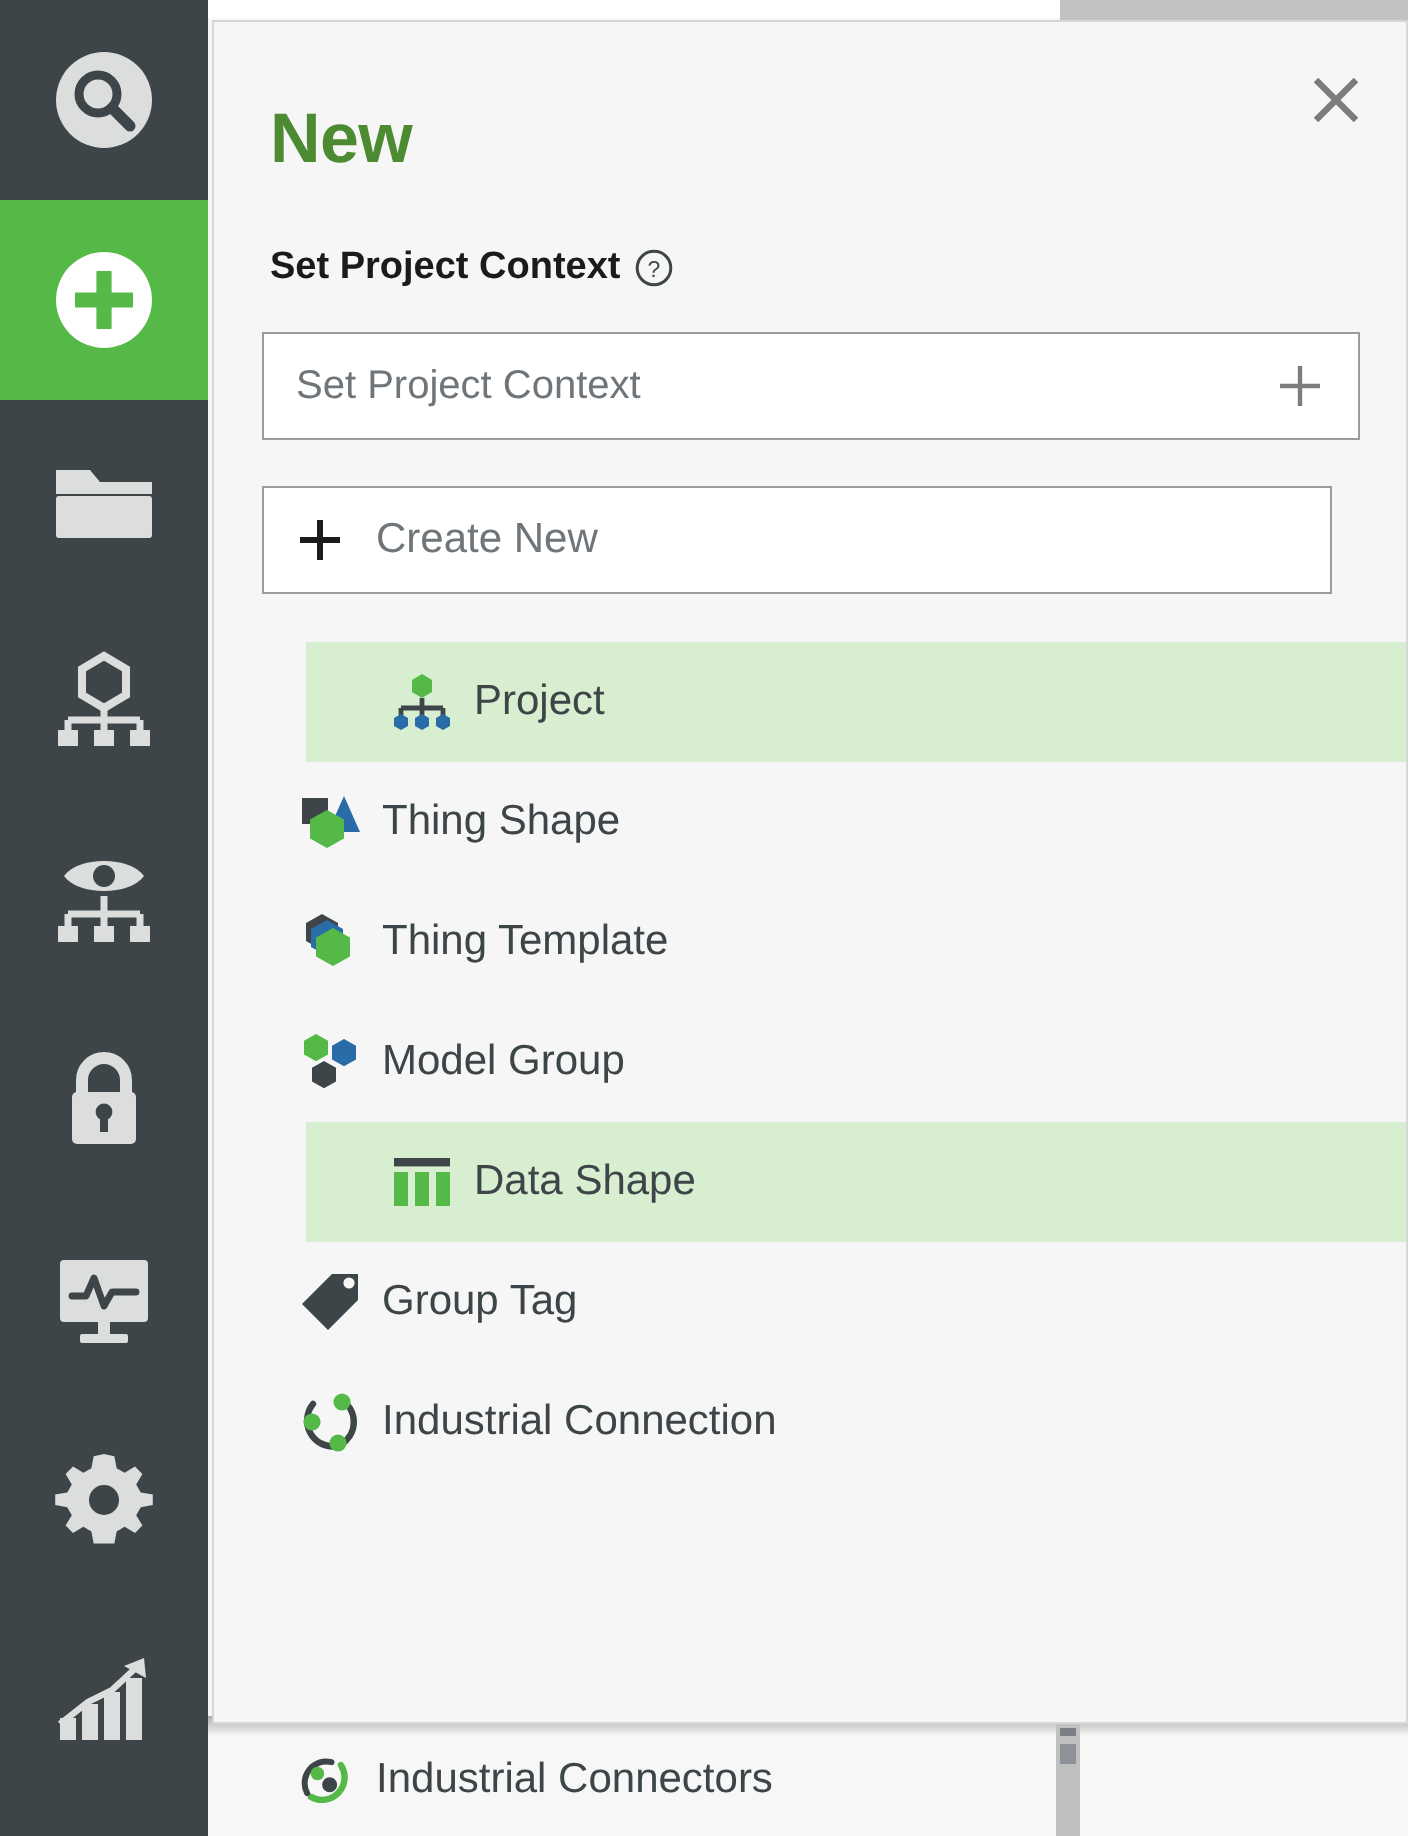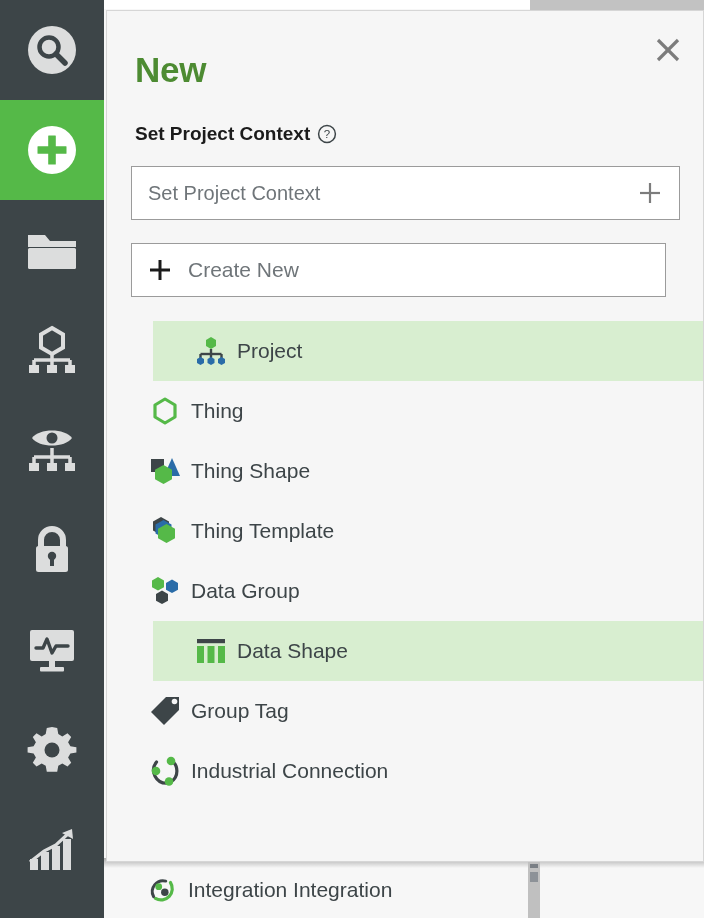--- a/index.html
+++ b/index.html
@@ -260,21 +260,21 @@
 <div class="bg-list-row">
   <span class="icon-wrap" style="width:36px;height:36px;display:flex;align-items:center;justify-content:center;">
     <svg width="30" height="30" viewBox="0 0 32 32">
       <path d="M25 8 A12 12 0 0 1 9 25" fill="none" stroke="#55b948" stroke-width="3.4" stroke-linecap="round"></path>
       <path d="M7 24 A12 12 0 0 1 22 7" fill="none" stroke="#3d4548" stroke-width="3.4" stroke-linecap="round" opacity="0"></path>
       <path d="M7 23 A11.5 11.5 0 0 1 20 6.5" fill="none" stroke="#3d4548" stroke-width="3.2" stroke-linecap="round"></path>
       <circle cx="12.5" cy="12.5" r="3.6" fill="#55b948"></circle>
       <circle cx="19" cy="18.5" r="4" fill="#3d4548"></circle>
     </svg>
   </span>
-  <span class="row-label">Integration Integration</span>
+  <span class="row-label">Industrial Connectors</span>
 </div>
 <div class="bg-shadow-band"></div>
 <div class="bg-scrollbar"></div>
 <div class="bg-scrollbar-thumb"></div>
 <div class="bg-scrollbar-thumb2"></div>
 
 <nav class="rail">
 
   <div class="rail-item">
     <span>
@@ -437,28 +437,20 @@
           <line x1="16" y1="19" x2="16" y2="23" stroke="#3d4548" stroke-width="2.4"></line>
           <line x1="26.5" y1="19" x2="26.5" y2="23" stroke="#3d4548" stroke-width="2.4"></line>
           <polygon points="5.5,22 9,24 9,28 5.5,30 2,28 2,24" fill="#2a6ca8"></polygon>
           <polygon points="16,22 19.5,24 19.5,28 16,30 12.5,28 12.5,24" fill="#2a6ca8"></polygon>
           <polygon points="26.5,22 30,24 30,28 26.5,30 23,28 23,24" fill="#2a6ca8"></polygon>
         </svg>
       </span>
       <span class="row-label">Project</span>
     </div>
 
-    <div class="type-row">
-      <span class="icon-wrap">
-        <svg width="32" height="32" viewBox="0 0 32 32">
-          <polygon points="16,4 26,10 26,22 16,28 6,22 6,10" fill="none" stroke="#55b948" stroke-width="3.2" stroke-linejoin="round"></polygon>
-        </svg>
-      </span>
-      <span class="row-label">Thing</span>
-    </div>
 
     <div class="type-row">
       <span class="icon-wrap">
         <svg width="32" height="32" viewBox="0 0 32 32">
           <rect x="2" y="4" width="13" height="13" fill="#3d4548"></rect>
           <polygon points="23,3 31,21 15,21" fill="#2a6ca8"></polygon>
           <polygon points="14.5,10 23,14.8 23,24.2 14.5,29 6,24.2 6,14.8" fill="#55b948"></polygon>
         </svg>
       </span>
       <span class="row-label">Thing Shape</span>
@@ -476,21 +468,21 @@
     </div>
 
     <div class="type-row">
       <span class="icon-wrap">
         <svg width="32" height="32" viewBox="0 0 32 32">
           <polygon points="9,2 15,5.4 15,12.2 9,15.6 3,12.2 3,5.4" fill="#55b948"></polygon>
           <polygon points="23,4.5 29,7.9 29,14.7 23,18.1 17,14.7 17,7.9" fill="#2a6ca8"></polygon>
           <polygon points="13,15.5 19,18.9 19,25.7 13,29.1 7,25.7 7,18.9" fill="#3d4548"></polygon>
         </svg>
       </span>
-      <span class="row-label">Data Group</span>
+      <span class="row-label">Model Group</span>
     </div>
 
     <div class="type-row highlight">
       <span class="icon-wrap">
         <svg width="32" height="32" viewBox="0 0 32 32">
           <rect x="2" y="4" width="28" height="4.2" fill="#3d4548"></rect>
           <rect x="2" y="11" width="7" height="17" fill="#55b948"></rect>
           <rect x="12.5" y="11" width="7" height="17" fill="#55b948"></rect>
           <rect x="23" y="11" width="7" height="17" fill="#55b948"></rect>
         </svg>

